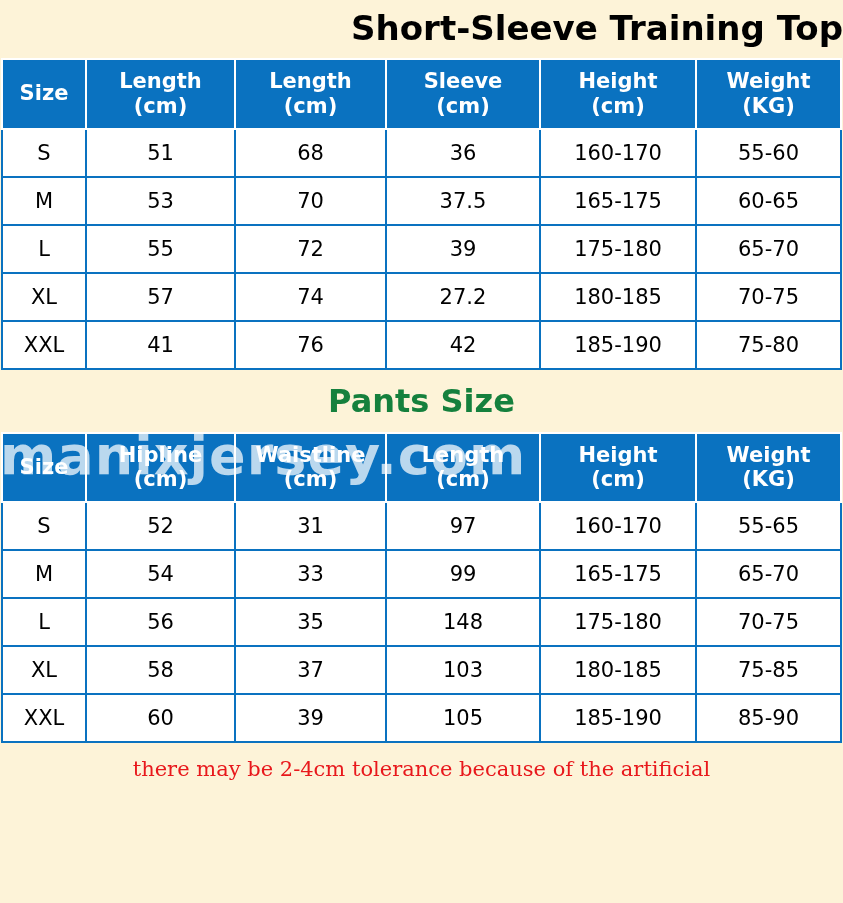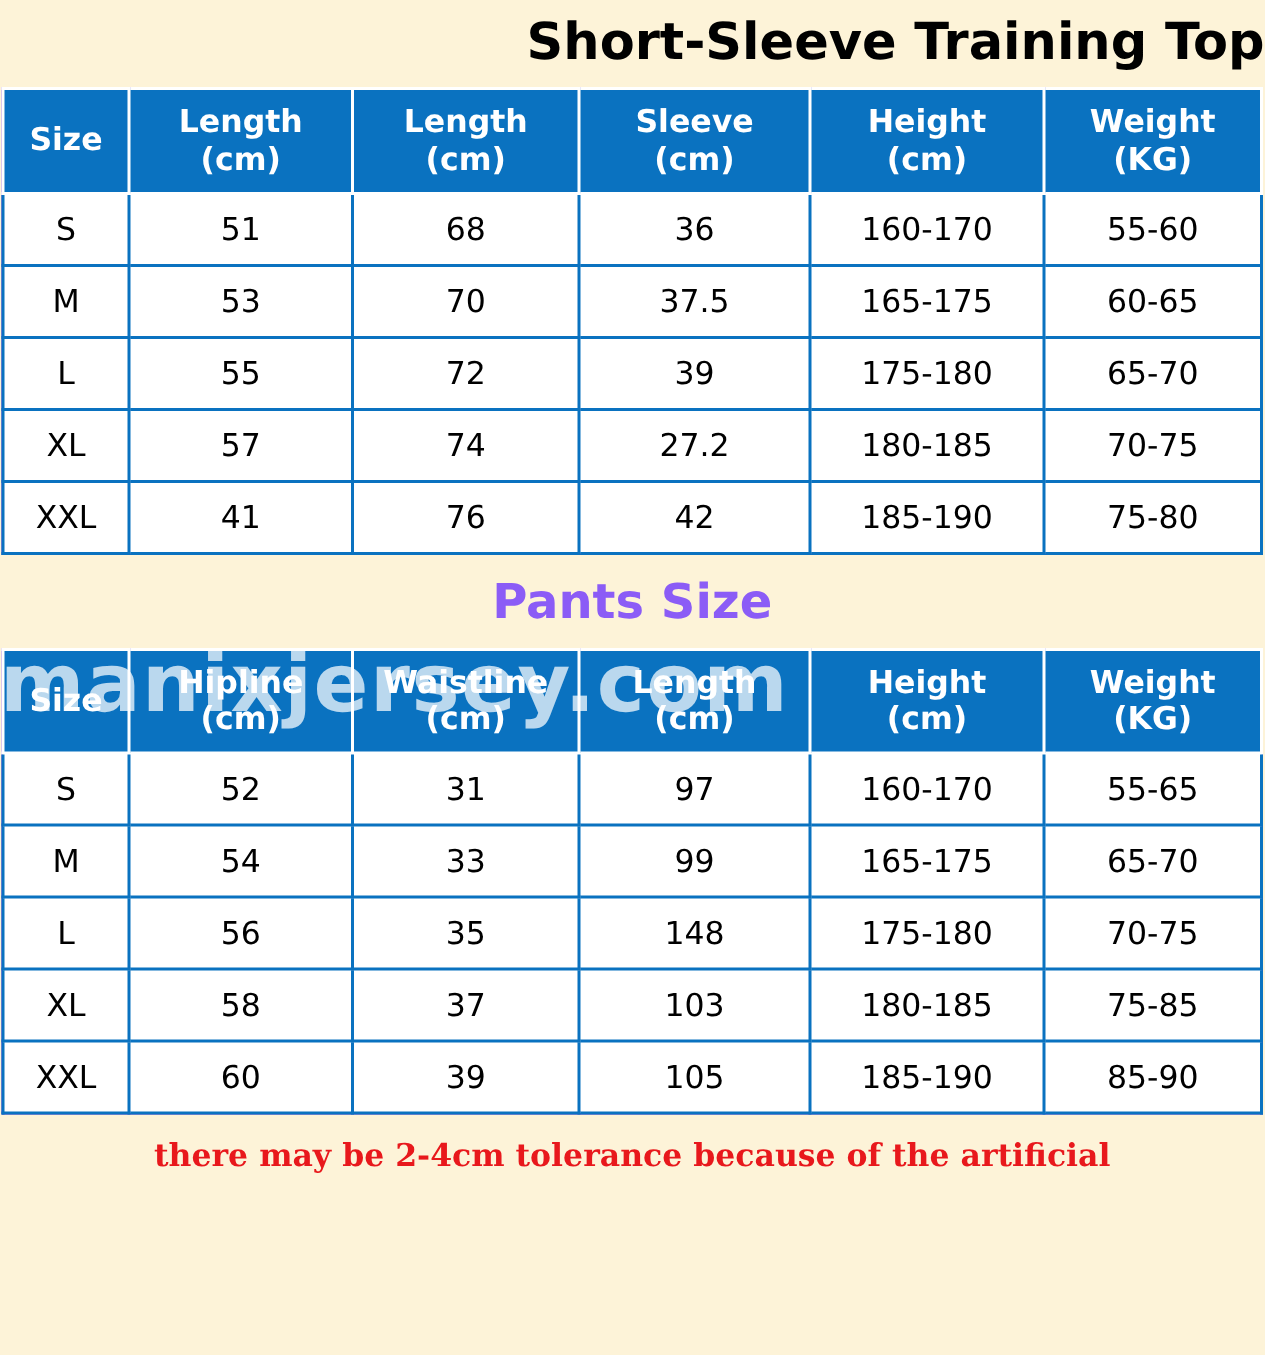--- a/index.html
+++ b/index.html
@@ -27,21 +27,21 @@
     font-weight: bold;
     color: #000000;
     padding: 8px 0 10px 0;
     letter-spacing: 0px;
     font-family: "DejaVu Sans", sans-serif;
   }
   .title-2 {
     text-align: center;
     font-size: 32px;
     font-weight: bold;
-    color: #8b5cf6;
+    color: #15803d;
     padding: 12px 0 12px 0;
     font-family: "DejaVu Sans", sans-serif;
   }
   table.size-table {
     width: 839px;
     margin: 0 auto;
     border-collapse: collapse;
     table-layout: fixed;
     background: #6d28d9;
   }
@@ -73,21 +73,21 @@
   col.c-size { width: 84px; }
   col.c-2 { width: 149px; }
   col.c-3 { width: 151px; }
   col.c-4 { width: 154px; }
   col.c-5 { width: 156px; }
   col.c-6 { width: 145px; }
   .note {
     text-align: center;
     color: #e8181c;
     font-size: 21px;
-    font-weight: bold;
+    font-weight: normal;
     padding: 14px 0 10px 0;
     font-family: "DejaVu Serif", serif;
   }
   .watermark {
     position: absolute;
     top: 424px;
     left: 0;
     width: 780px;
     text-align: left;
     font-size: 54px;

